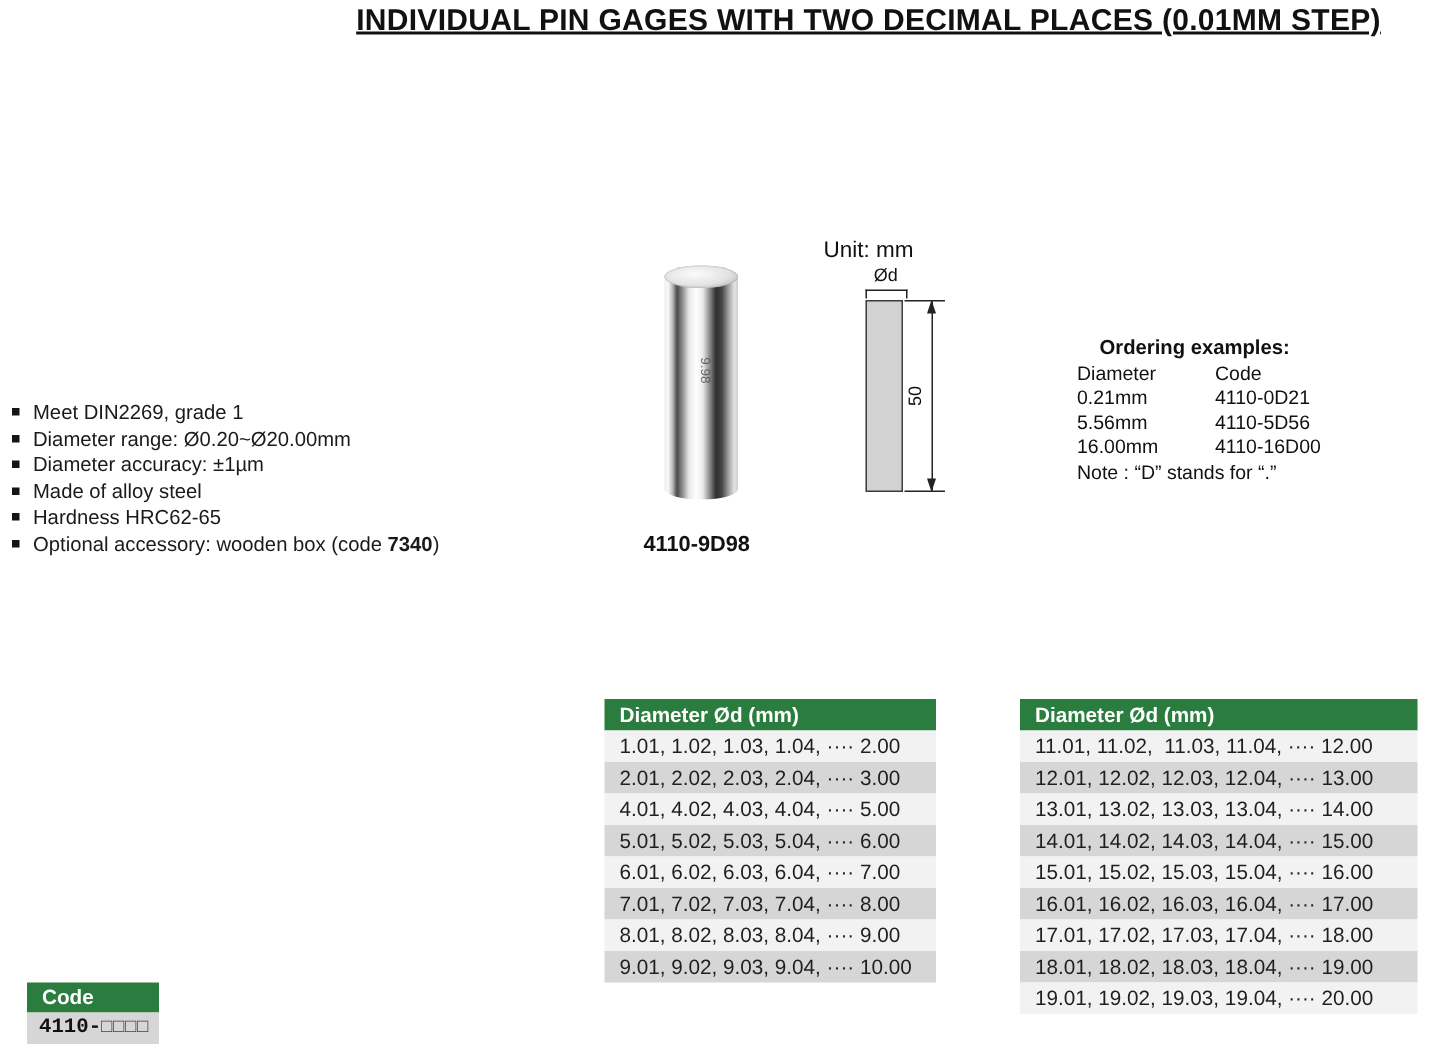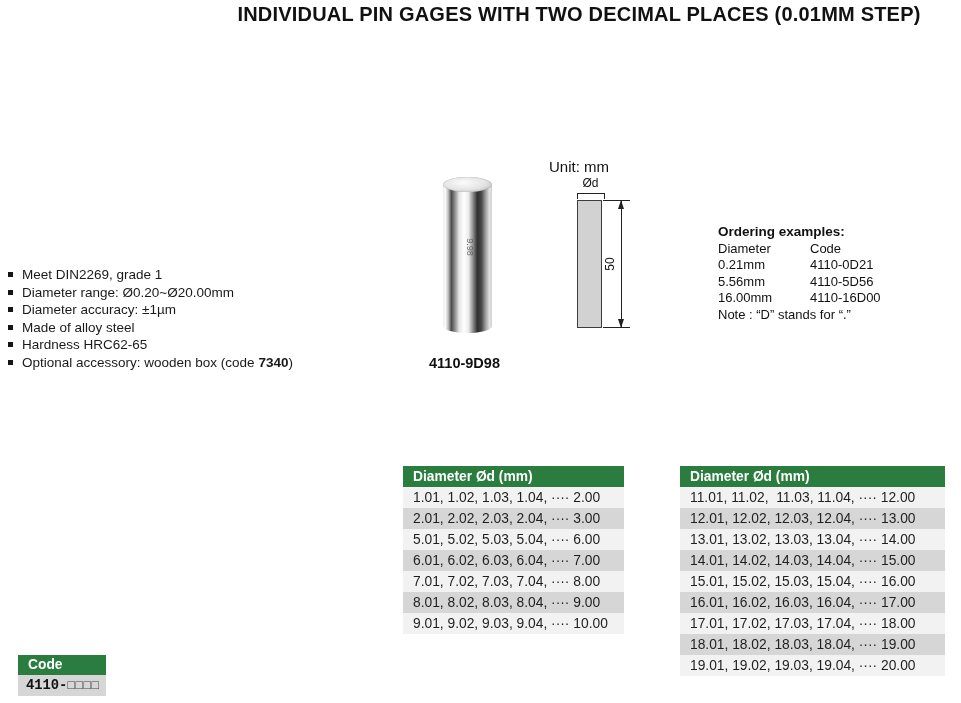--- a/index.html
+++ b/index.html
@@ -5,21 +5,21 @@
   html,body { margin:0; padding:0; background:#ffffff; }
   .page {
     position:relative; width:961px; height:703px; background:#ffffff;
     font-family:"Liberation Sans", sans-serif; color:#1a1a1a; overflow:hidden;
   }
   .abs { position:absolute; }
 
   
   .title {
     left:200px; top:3px; width:758px; text-align:center;
-    font-size:20px; font-weight:bold; letter-spacing:0.2px; color:#111;
+    font-size:20px; font-weight:bold; letter-spacing:0.2px; color:#111;text-decoration:underline;
   }
 
   
   .features { left:8px; top:266px; font-size:13.5px; line-height:17.6px; }
   .feature { display:flex; align-items:flex-start; }
   .bullet {
     width:5px; height:5px; background:#151515; margin:6px 9px 0 0; flex:0 0 auto;
   }
   .bold { font-weight:bold; }
 
@@ -68,21 +68,21 @@
     border-left:3.5px solid transparent; border-right:3.5px solid transparent;
     border-top:9px solid #222;
   }
   .h-label {
     left:598px; top:257px; width:24px; height:14px; font-size:12px; color:#111;
     transform:rotate(-90deg); text-align:center;
   }
 
   
   .ordering { left:718px; top:224px; font-size:13px; line-height:16.6px; color:#111; }
-  .ordering .heading { font-weight:bold; font-size:13.5px; }
+  .ordering .heading { font-weight:bold; font-size:13.5px;margin-left:15px; }
   .ord-row { display:grid; grid-template-columns:92px auto; }
 
   
   .dtable { font-size:13.8px; }
   .dtable .hdr {
     background:var(--green); color:#ffffff; font-weight:bold;
     height:21px; line-height:21px; padding-left:10px; box-sizing:border-box;
   }
   .dtable .row {
     height:21px; line-height:21px; padding-left:10px; box-sizing:border-box;
@@ -175,20 +175,21 @@
       <span>16.00mm</span>
       <span>4110-16D00</span>
     </div>
     <div>Note : “D” stands for “.”</div>
   </div>
 
   <div class="abs dtable t-left">
     <div class="hdr">Diameter Ød (mm)</div>
     <div class="row">1.01, 1.02, 1.03, 1.04, ···· 2.00</div>
     <div class="row">2.01, 2.02, 2.03, 2.04, ···· 3.00</div>
+    <div class="row">4.01, 4.02, 4.03, 4.04, ···· 5.00</div>
     <div class="row">5.01, 5.02, 5.03, 5.04, ···· 6.00</div>
     <div class="row">6.01, 6.02, 6.03, 6.04, ···· 7.00</div>
     <div class="row">7.01, 7.02, 7.03, 7.04, ···· 8.00</div>
     <div class="row">8.01, 8.02, 8.03, 8.04, ···· 9.00</div>
     <div class="row">9.01, 9.02, 9.03, 9.04, ···· 10.00</div>
   </div>
 
   <div class="abs dtable t-right">
     <div class="hdr">Diameter Ød (mm)</div>
     <div class="row">11.01, 11.02,  11.03, 11.04, ···· 12.00</div>

